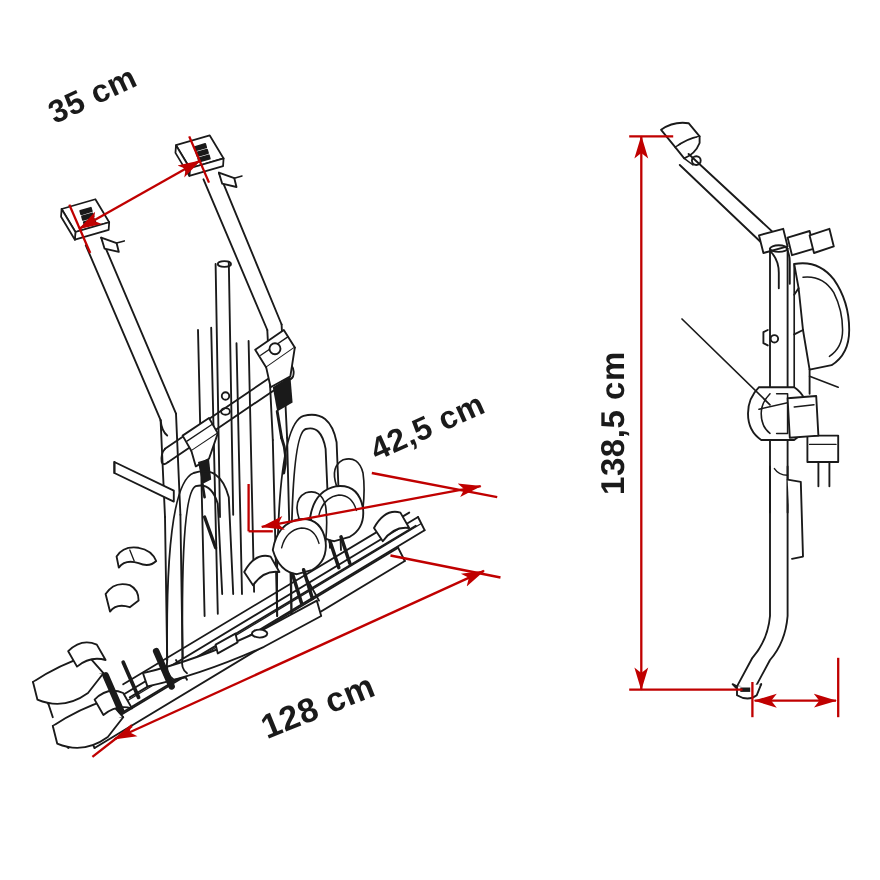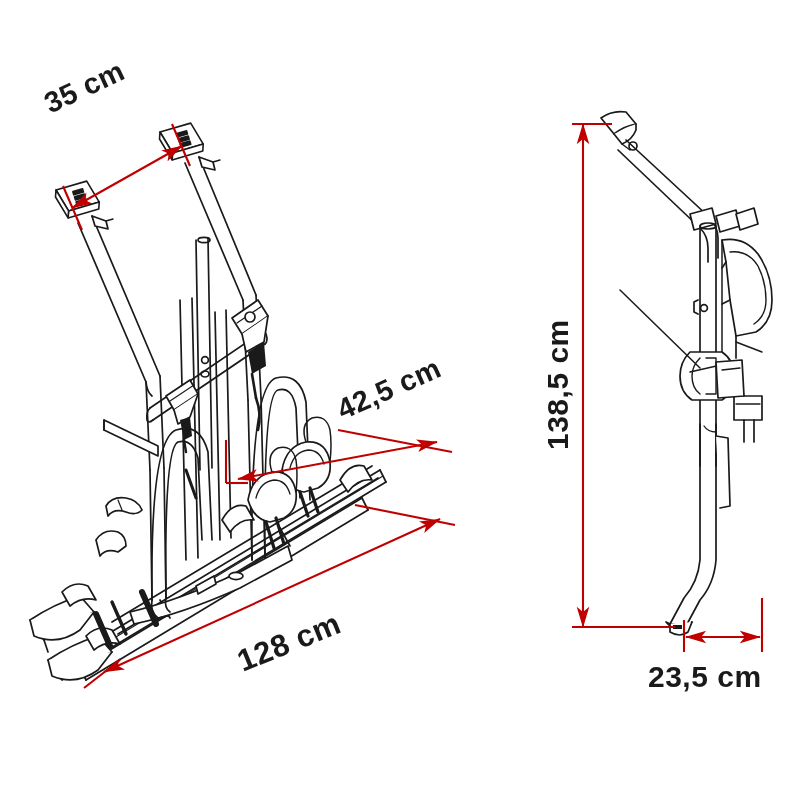--- a/index.html
+++ b/index.html
@@ -379,15 +379,14 @@
   </svg>
 
   <div class="dim-label" id="label-35">35 cm</div>
 
   <div class="dim-label" id="label-425">42,5 cm</div>
 
   <div class="dim-label" id="label-128">128 cm</div>
 
   <div class="dim-label" id="label-1385">138,5 cm</div>
 
-  <div class="dim-label" id="label-235">23,5 cm</div>
 
 </div>
 
 </body></html>

